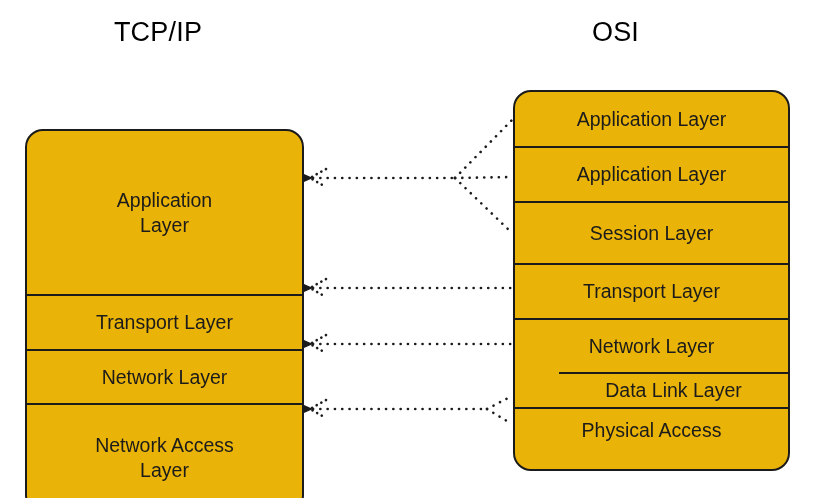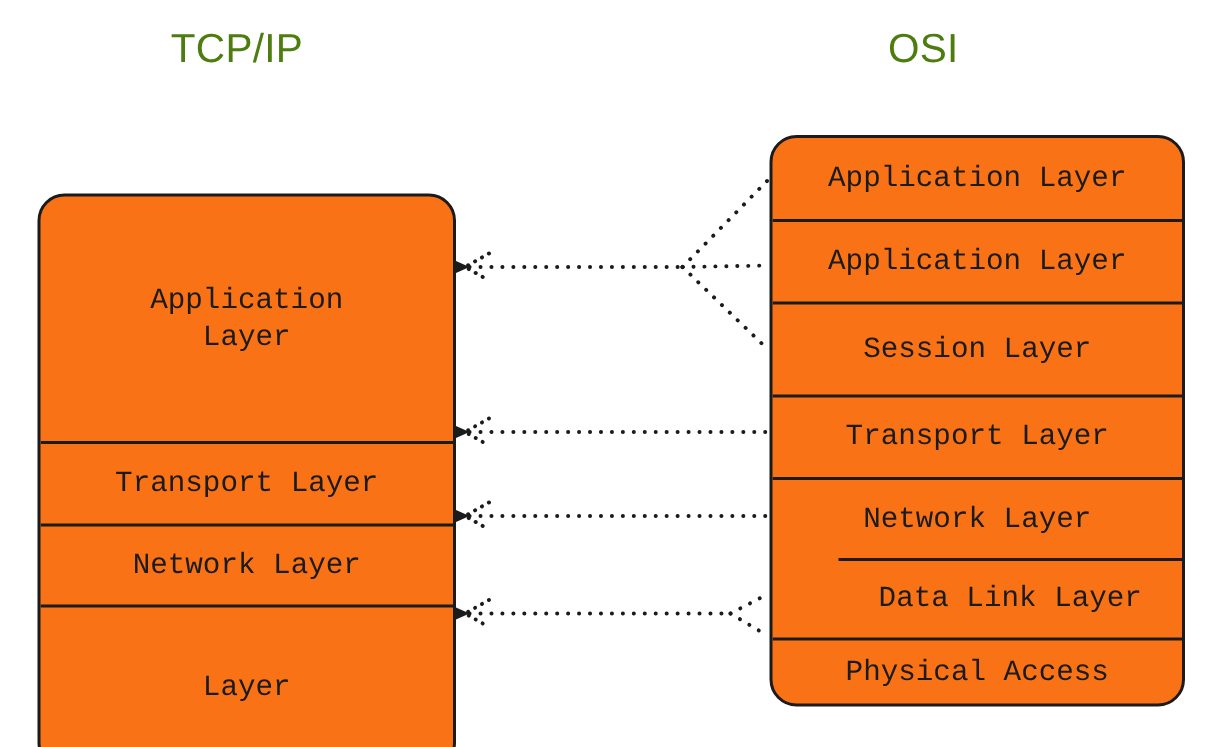--- a/index.html
+++ b/index.html
@@ -7,36 +7,35 @@
     width:819px;height:498px;
     background:#ffffff;
     font-family:"Liberation Sans", sans-serif;
     overflow:hidden;
   }
   #stage{position:relative;width:819px;height:498px;}
 
   .title{
     position:absolute;
     font-size:27px;
-    color:#4d7c0f;
+    color:#000000;
     text-align:center;
     white-space:nowrap;
     letter-spacing:0.2px;
   }
   #tcp-title{left:58px;top:17px;width:200px;}
   #osi-title{left:528px;top:17px;width:175px;}
 
   .stack{
     position:absolute;
     border:2.2px solid #1b1b1b;
     border-radius:18px;
-    background:#f97316;
+    background:#eab308;
     box-sizing:border-box;
     overflow:hidden;
-    font-family:Liberation Mono, monospace;
   }
   #tcp-stack{left:25px;top:90px;width:279px;height:384px;margin-top:39px;}
   #osi-stack{left:513px;top:90px;width:277px;height:381px;}
 
   .layer{
     position:relative;
     box-sizing:border-box;
     display:flex;
     align-items:center;
     justify-content:center;
@@ -54,21 +53,21 @@
   #tcp-l1{height:55px;}
   #tcp-l2{height:54px;}
   #tcp-l3{height:108px;}
 
   
   #osi-l0{height:54px;}
   #osi-l1{height:55px;}
   #osi-l2{height:62px;text-align:center;}
   #osi-l3{height:55px;}
   #osi-l4{height:54px;}
-  #osi-l5{height:53px;margin-left:44px;}
+  #osi-l5{height:35px;margin-left:44px;}
   #osi-l6{height:44px;}
 
   #connectors{
     position:absolute;left:0;top:0;width:819px;height:498px;
     pointer-events:none;
   }
   .conn{
     fill:none;
     stroke:#1b1b1b;
     stroke-width:2.6;
@@ -100,20 +99,21 @@
       </div>
     </div>
     <div class="layer" id="tcp-l1">
       <span>Transport Layer</span>
     </div>
     <div class="layer" id="tcp-l2">
       <span>Network Layer</span>
     </div>
     <div class="layer" id="tcp-l3">
       <div>
+        <span>Network Access</span>
         <span>Layer</span>
       </div>
     </div>
   </div>
 
   <div class="stack" id="osi-stack">
     <div class="layer" id="osi-l0">
       <span>Application Layer</span>
     </div>
     <div class="layer" id="osi-l1">

